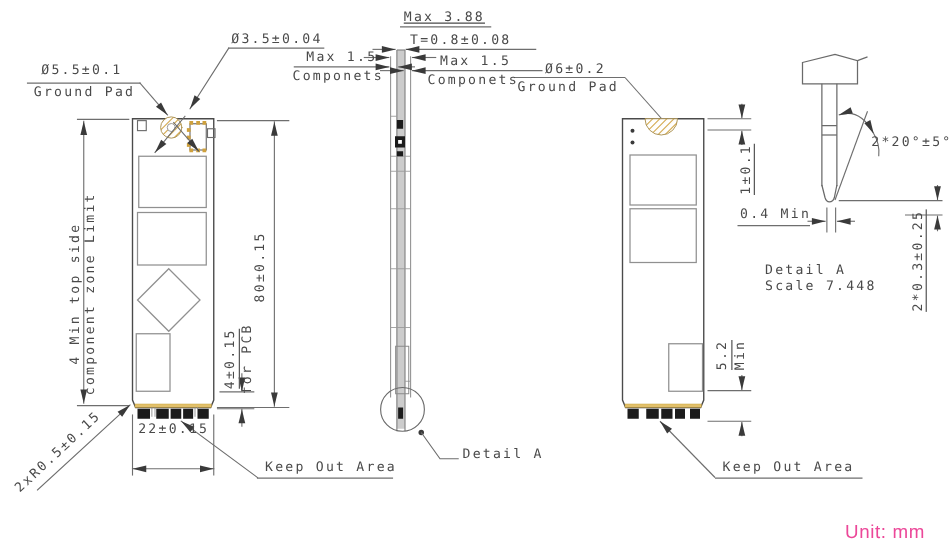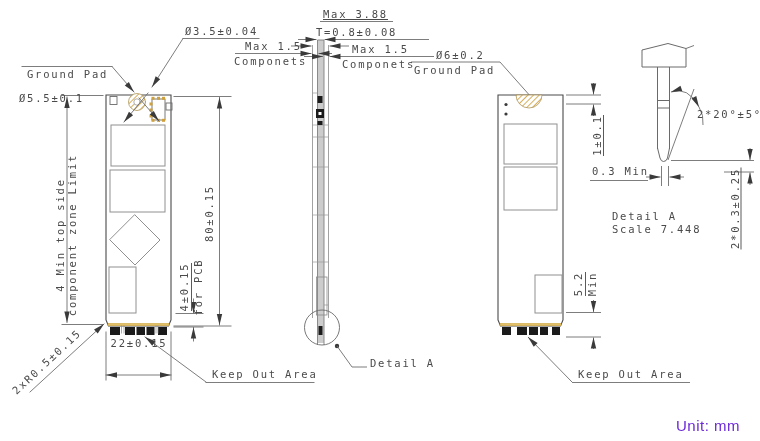--- a/index.html
+++ b/index.html
@@ -9,21 +9,21 @@
   .cad{position:absolute;font-size:10.5px;letter-spacing:1.8px;color:#4a4a4a;
        white-space:nowrap;line-height:12.5px;}
   .rotbox{position:absolute;display:flex;flex-direction:column;align-items:center;
           justify-content:center;transform:rotate(-90deg);}
   .rotbox .cadline{font-size:10.5px;letter-spacing:1.8px;color:#4a4a4a;white-space:nowrap;
                    line-height:12.5px;}
   .ul{border-bottom:1px solid #5a5a5a;}
   .center{text-align:center;}
   .r05{transform-origin:0 50%;transform:rotate(-43deg);}
   .unit{position:absolute;font-family:"Liberation Sans","DejaVu Sans",sans-serif;
-        font-size:15px;letter-spacing:0.5px;color:#6d28d9;}
+        font-size:15px;letter-spacing:0.5px;color:#ec4899;}
 </style>
 </head>
 <body>
 
 <div class="stage">
 
 <svg width="760" height="441" viewBox="0 0 760 441">
   <defs>
     <marker id="ae" markerUnits="userSpaceOnUse" markerWidth="14" markerHeight="8" refX="13" refY="4" orient="auto">
       <path d="M13,4 L2,1.3 L2,6.7 Z" fill="#3a3a3a"></path>
@@ -226,21 +226,21 @@
     </g>
     <g stroke="#6e6e6e" stroke-width="0.9" fill="none">
       <line x1="671" y1="160.5" x2="754" y2="160.5"></line>
       <line x1="724" y1="172" x2="754" y2="172"></line>
       <line x1="750" y1="148" x2="750" y2="160" marker-end="url(#ae)"></line>
       <line x1="750" y1="185" x2="750" y2="172.5" marker-end="url(#ae)"></line>
     </g>
   </g>
 </svg>
 
-<div class="cad" style="left:19px;top:50px;margin-top:42px;">Ø5.5±0.1</div>
+<div class="cad" style="left:33px;top:50px;">Ø5.5±0.1</div>
 <div class="cad" style="left:27px;top:68px;">Ground Pad</div>
 <div class="cad" style="left:185px;top:25px;">Ø3.5±0.04</div>
 
 <div class="rotbox" style="left:-24px;top:222px;width:180px;height:26px;">
   <div class="cadline">4 Min top side</div>
   <div class="cadline">component zone Limit</div>
 </div>
 
 <div class="cad r05" style="left:14px;top:386px;width:110px;">2xR0.5±0.15</div>
 <div class="cad center" style="left:104px;top:337px;width:70px;">22±0.15</div>
@@ -249,40 +249,40 @@
 <div class="rotbox" style="left:161px;top:274px;width:60px;height:26px;">
   <div class="cadline ul">4±0.15</div>
   <div class="cadline">for PCB</div>
 </div>
 
 <div class="rotbox" style="left:174px;top:207px;width:70px;height:13px;">
   <div class="cadline">80±0.15</div>
 </div>
 
 <div class="cad" style="left:323px;top:8px;text-decoration:underline;">Max 3.88</div>
-<div class="cad" style="left:316px;top:26px;">T=0.8±0.08</div>
+<div class="cad" style="left:328px;top:26px;">T=0.8±0.08</div>
 <div class="cad" style="left:245px;top:40px;">Max 1.5</div>
 <div class="cad" style="left:234px;top:55px;">Componets</div>
 <div class="cad" style="left:352px;top:43px;">Max 1.5</div>
 <div class="cad" style="left:342px;top:58px;">Componets</div>
 <div class="cad" style="left:436px;top:49px;">Ø6±0.2</div>
 <div class="cad" style="left:414px;top:64px;">Ground Pad</div>
 <div class="cad" style="left:370px;top:357px;">Detail A</div>
 
 <div class="rotbox" style="left:570px;top:129px;width:55px;height:13px;">
   <div class="cadline ul">1±0.1</div>
 </div>
 <div class="rotbox" style="left:560px;top:271px;width:50px;height:26px;">
   <div class="cadline ul">5.2</div>
   <div class="cadline">Min</div>
 </div>
 <div class="cad" style="left:578px;top:368px;">Keep Out Area</div>
 
 <div class="cad" style="left:697px;top:108px;">2*20°±5°</div>
-<div class="cad" style="left:592px;top:165px;">0.3 Min</div>
+<div class="cad" style="left:592px;top:165px;">0.4 Min</div>
 <div class="rotbox" style="left:690px;top:202px;width:90px;height:13px;">
   <div class="cadline ul">2*0.3±0.25</div>
 </div>
 <div class="cad" style="left:612px;top:210px;">Detail A</div>
 <div class="cad" style="left:612px;top:223px;">Scale 7.448</div>
 
 <div class="unit" style="left:676px;top:417px;">Unit: mm</div>
 
 </div>
 

